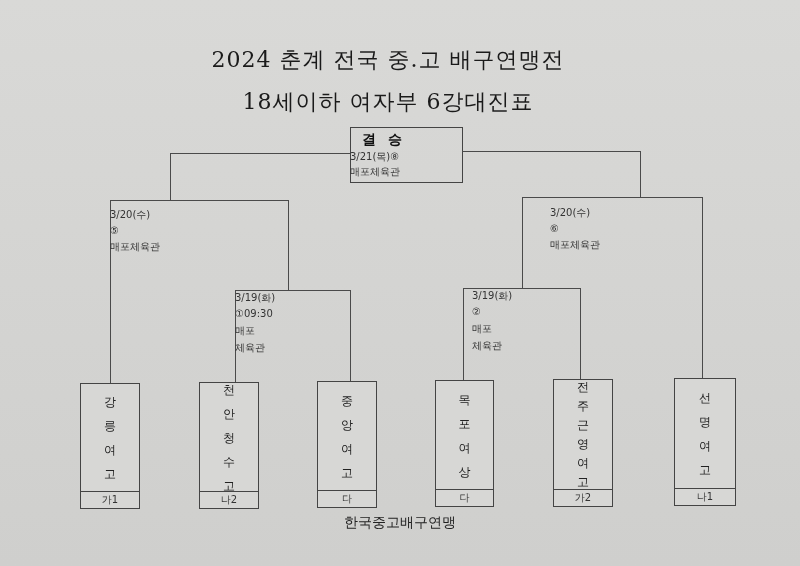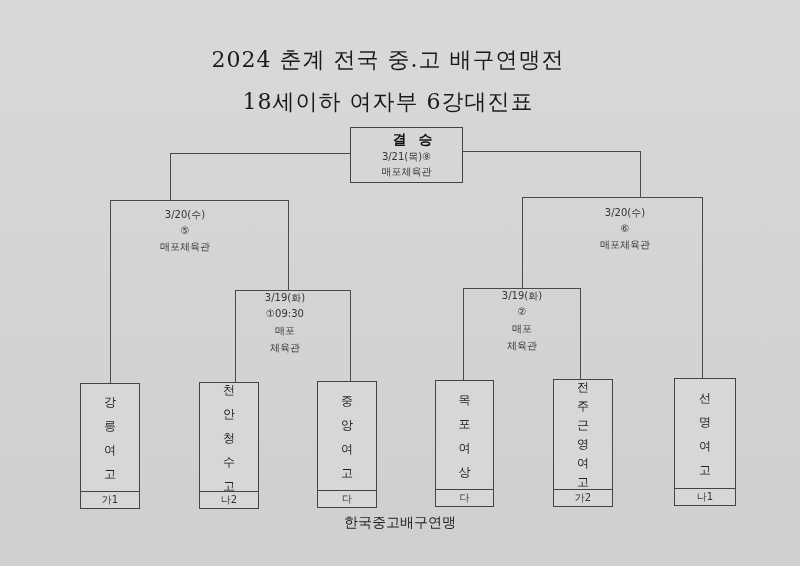--- a/index.html
+++ b/index.html
@@ -20,21 +20,21 @@
   }
   .t1 { top:45px; font-size:22px; }
   .t2 { top:87px; font-size:22px; }
   .ln { position:absolute; background:#4a4a4a; }
   .h { height:1px; }
   .v { width:1px; }
   .box {
     position:absolute; border:1px solid #444; box-sizing:border-box;
   }
   .info {
-    position:absolute; text-align:center; font-size:10px; color:#333; line-height:16px;
+    position:absolute; font-size:10px; color:#333; line-height:16px;
   }
   .final-label { font-size:14px; font-weight:bold; letter-spacing:12px; padding-left:12px; line-height:20px; color:#111; }
   .team {
     position:absolute; border:1px solid #444; box-sizing:border-box; background:#d7d7d5;
   }
   .team .name {
     position:absolute; left:0; right:0; top:0; bottom:16px;
     display:flex; flex-direction:column; align-items:center; justify-content:center;
     font-size:12px; color:#222;
   }

